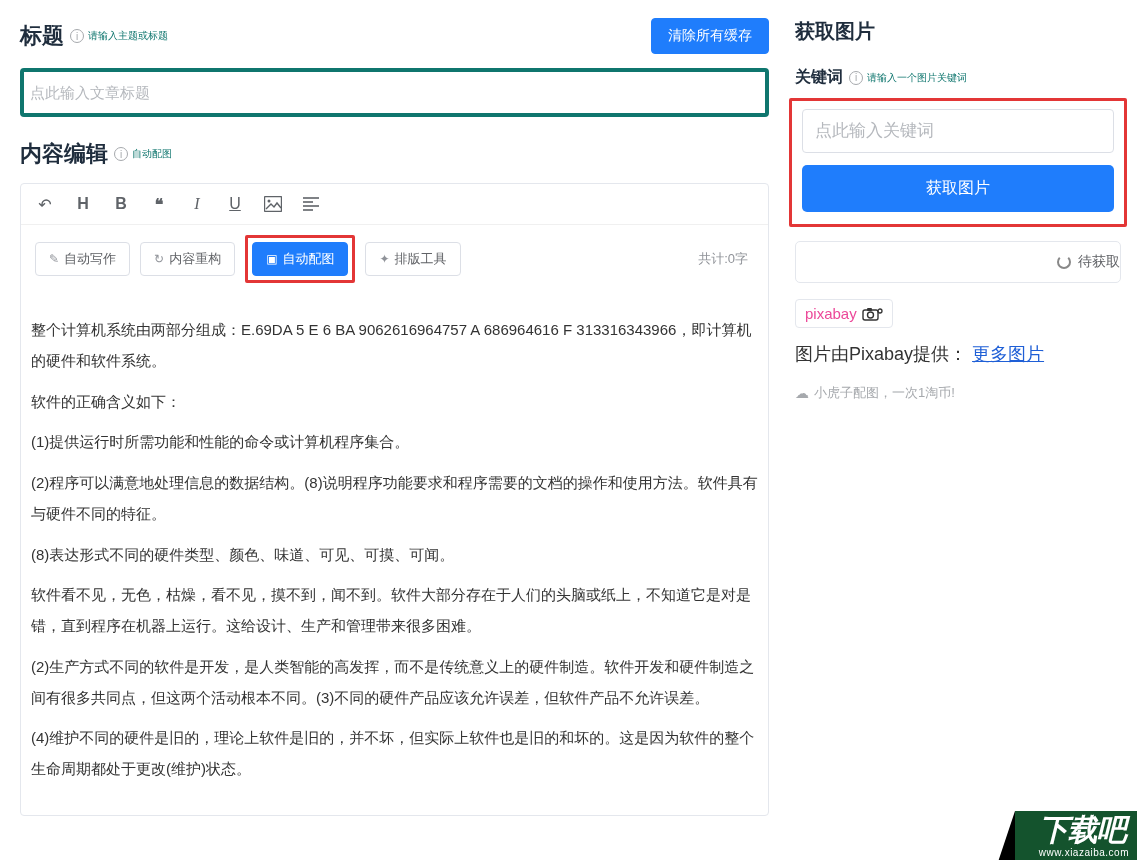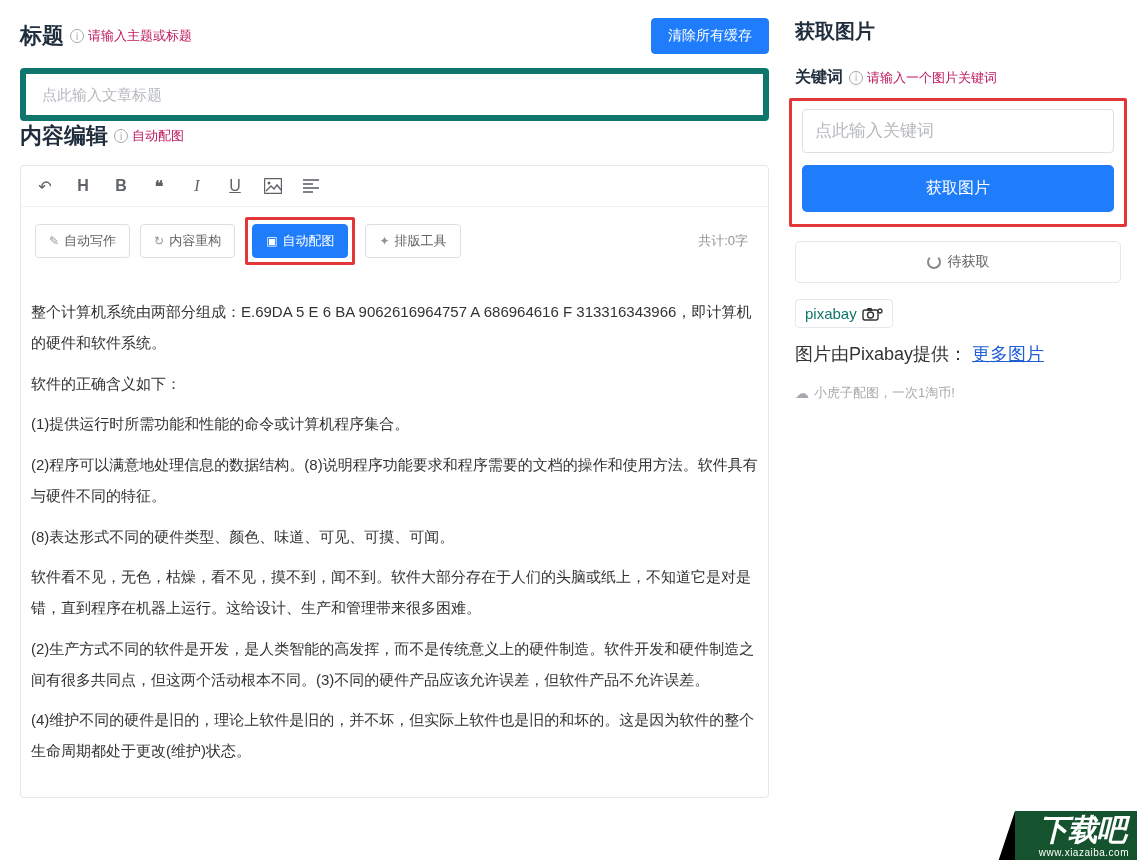--- a/index.html
+++ b/index.html
@@ -16,30 +16,30 @@
 .left-col { flex: 1; padding: 18px 20px 0 20px; min-width: 0; }
 .right-col { width: 348px; padding: 18px 10px 0 0; }
 
 .section-header { display: flex; align-items: center; margin-bottom: 14px; }
 .section-title { font-size: 22px; font-weight: 600; color: #1f2d3d; margin-right: 6px; }
 .hint-icon {
   display: inline-flex; width: 14px; height: 14px; border: 1px solid #a6a9ad;
   border-radius: 50%; align-items: center; justify-content: center;
   font-size: 10px; color: #a6a9ad; margin-right: 4px;
 }
-.hint-text { font-size: 13px; color: #be185d; }
+.hint-text { font-size: 10px; color: #0f766e; }
 .header-row { display: flex; align-items: center; justify-content: space-between; }
 .btn {
   display: inline-flex; align-items: center; justify-content: center;
   padding: 8px 16px; border-radius: 4px; border: 1px solid #dcdfe6;
   background: #fff; font-size: 14px; cursor: pointer; color: #606266;
 }
 .btn-primary { background: #1f7dfc; border-color: #1f7dfc; color: #fff; }
 .input {
-  width: 100%; padding: 12px 16px; border: 6px solid #0f766e;
+  width: 100%; padding: 12px 6px; border: 4px solid #0f766e;
   border-radius: 4px; font-size: 15px; color: #333; outline: none;
 }
 .input::placeholder { color: #b5b8bd; }
 
 .editor-box { border: 1px solid #e4e7ed; border-radius: 4px; margin-top: 14px; }
 .toolbar-row1 {
   display: flex; align-items: center; gap: 18px;
   padding: 10px 14px; border-bottom: 1px solid #f0f0f0;
 }
 .tb-icon {
@@ -80,32 +80,32 @@
   border-radius: 4px; font-size: 17px; outline: none; margin-bottom: 12px;
 }
 .fetch-input::placeholder { color: #b5b8bd; }
 .fetch-btn {
   width: 100%; background: #1f7dfc; color: #fff; border: none;
   border-radius: 5px; padding: 13px 0; font-size: 16px; cursor: pointer;
 }
 
 .pending-box {
   border: 1px solid #e4e7ed; border-radius: 5px; padding: 11px 0;
-  display: flex; align-items: center; justify-content: center; gap: 7px;
+  display: flex; align-items: center; justify-content: flex-end; gap: 7px;
   font-size: 14px; color: #606266; margin: 14px 6px 0 6px;
 }
 .spinner-icon {
   width: 14px; height: 14px; border: 2px solid #888; border-radius: 50%;
   border-top-color: transparent;
 }
 
 .pixabay-badge {
   display: inline-flex; align-items: center; gap: 4px;
   border: 1px solid #e4e7ed; border-radius: 4px; padding: 5px 9px;
-  margin: 16px 0 0 6px; font-size: 15px; font-weight: 500; color: #0f766e;
+  margin: 16px 0 0 6px; font-size: 15px; font-weight: 500; color: #ec4899;
   font-family: Arial, sans-serif;
 }
 .pixabay-badge .cam {
   display:inline-flex; width:22px; height:14px; align-items:center; justify-content:center;
 }
 
 .credit-line { margin: 14px 0 0 6px; font-size: 18px; color: #333; }
 .credit-line a { color: #1f5fd6; text-decoration: underline; }
 
 .tip-line {
@@ -136,21 +136,21 @@
       <div class="section-header" style="margin-bottom:0;">
         <span class="section-title">标题</span>
         <span class="hint-icon">i</span>
         <span class="hint-text">请输入主题或标题</span>
       </div>
       <button class="btn btn-primary">清除所有缓存</button>
     </div>
     <input class="input" placeholder="点此输入文章标题" style="">
 
     
-    <div class="section-header" style="">
+    <div class="section-header" style="margin-top:22px;">
       <span class="section-title">内容编辑</span>
       <span class="hint-icon">i</span>
       <span class="hint-text">自动配图</span>
     </div>
 
     <div class="editor-box">
       <div class="toolbar-row1">
         <span class="tb-icon">↶</span>
         <span class="tb-icon" style="font-weight:600;">H</span>
         <span class="tb-icon" style="font-weight:900;">B</span>

